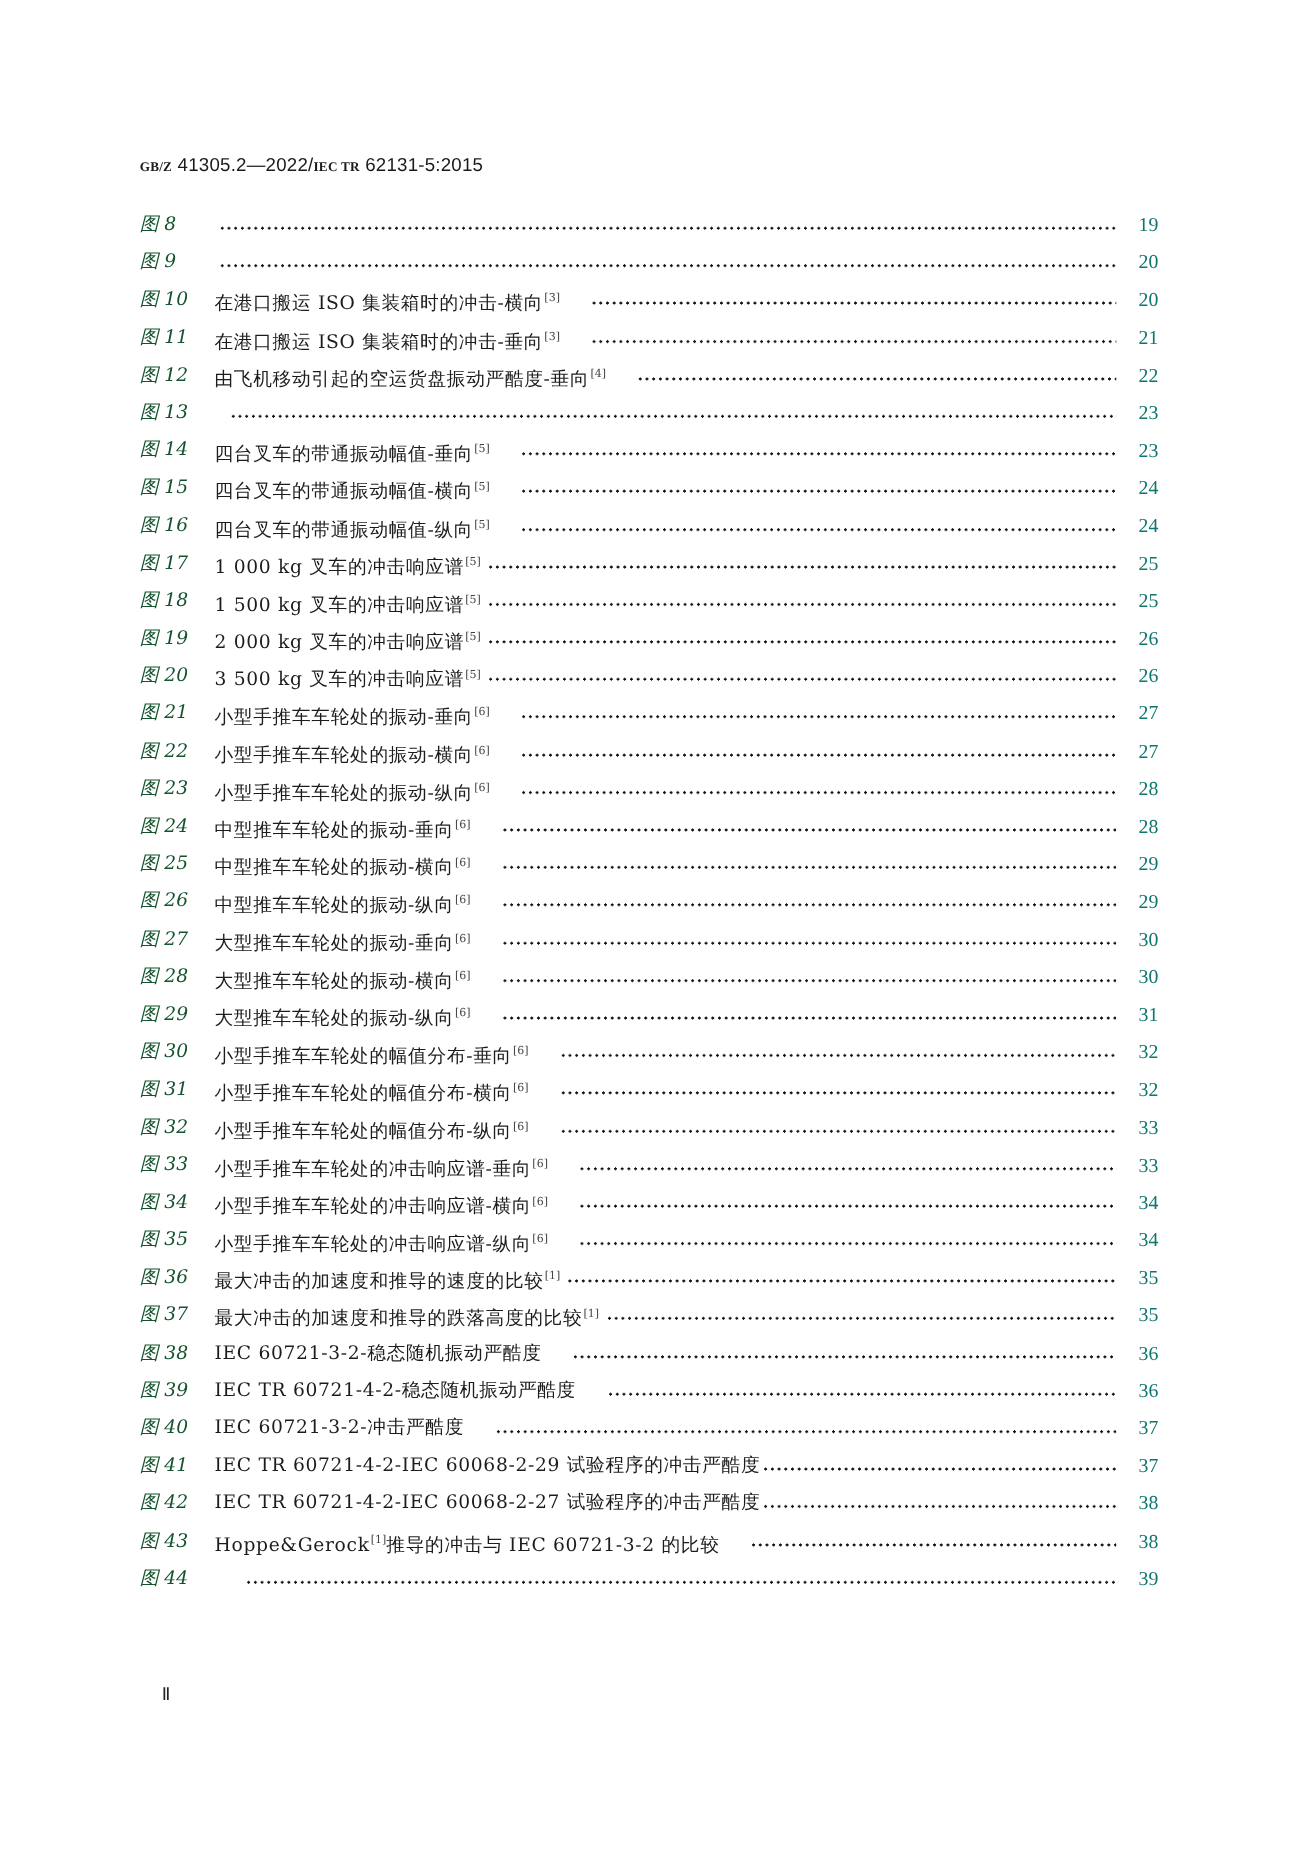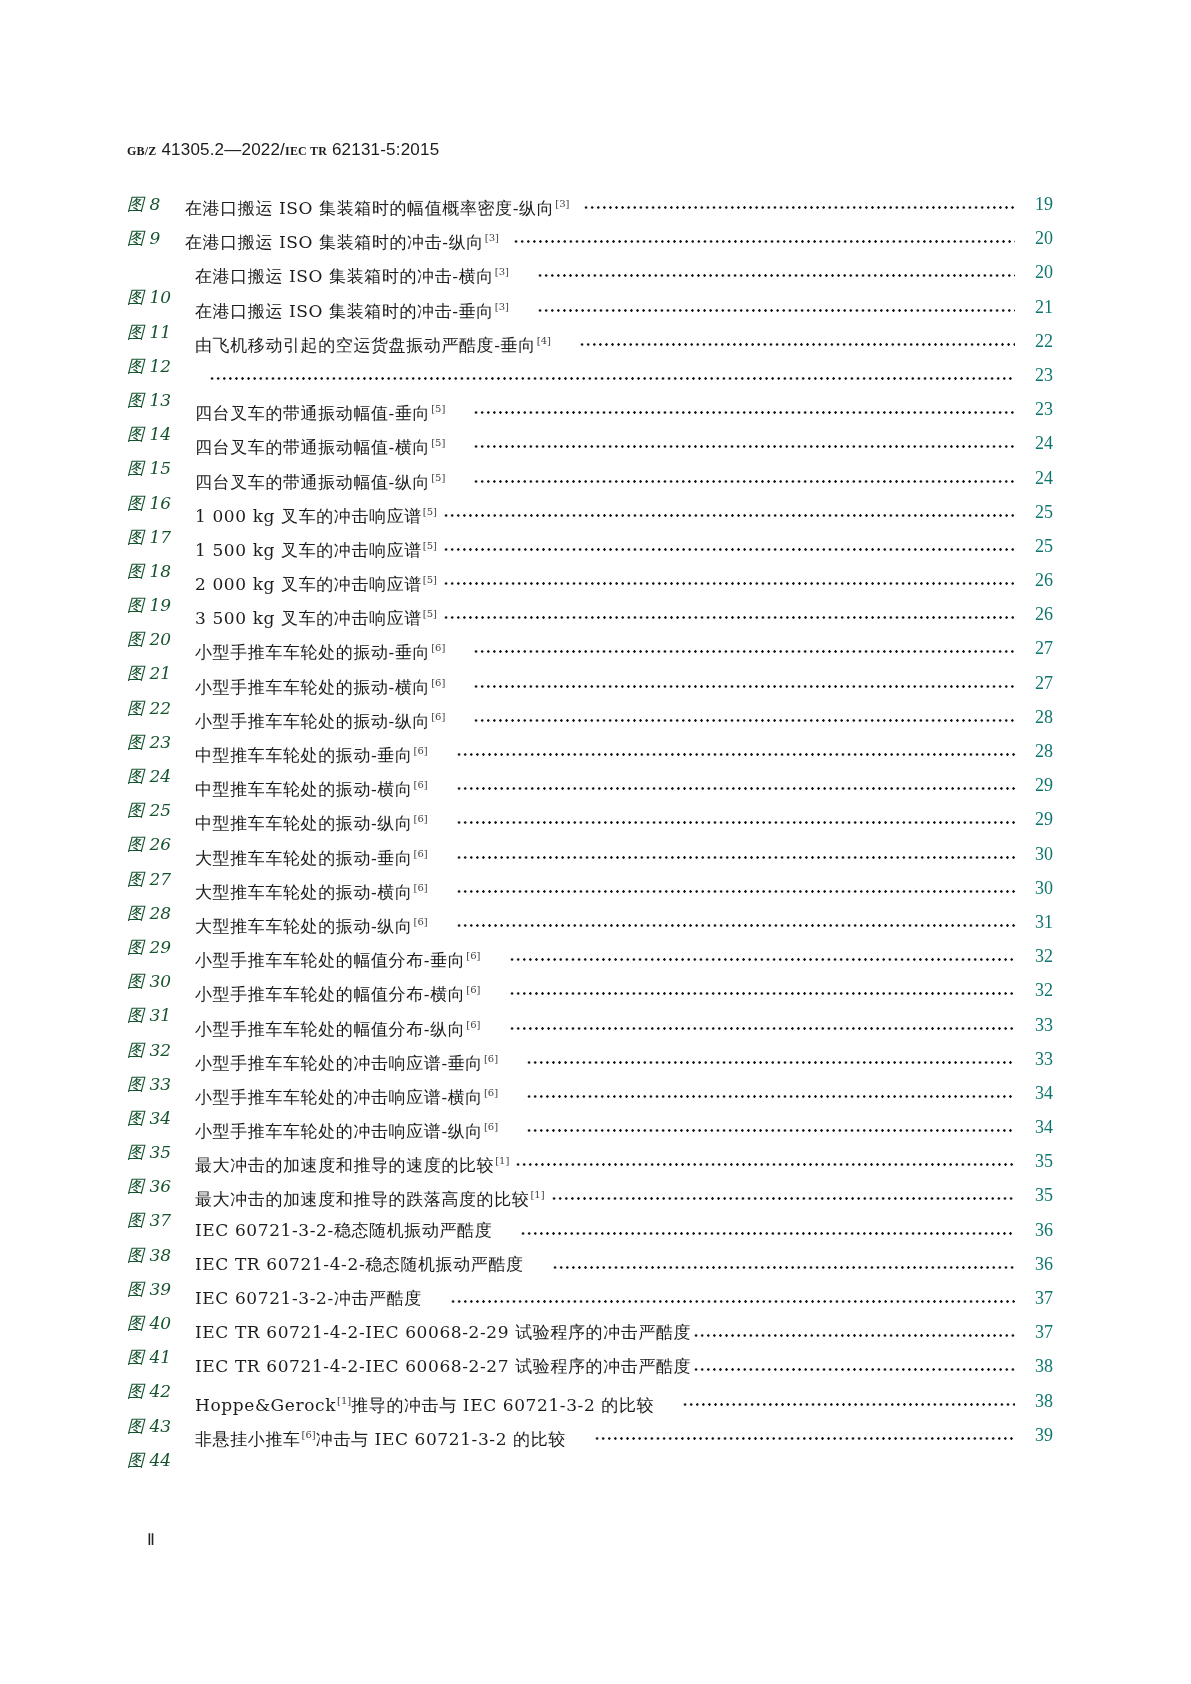--- a/index.html
+++ b/index.html
@@ -16,21 +16,21 @@
   }
   .header .b { font-family: "Liberation Serif", serif; font-weight: bold; font-size: 12px; }
   .toc {
     position: absolute; left: 127px; top: 193px; width: 926px;
   }
   .row {
     position: relative; height: 34.2px; display: flex; align-items: flex-start;
     font-size: 17px; line-height: 22px; white-space: nowrap;
   }
   .row .num { flex: 0 0 auto; min-width: 58px; color: #14532d; font-style: italic; }
-  .row .num.wide { min-width: 68px; margin-top: 25px; }
+  .row .num.wide { min-width: 68px; }
   .row .title { flex: 0 0 auto; color: #1c1c1c; letter-spacing: 0.6px; }
   .row .title sup { font-size: 10px; vertical-align: 7px; color: #444; letter-spacing: 0; margin-left: 1px; }
   .row .gap { flex: 0 0 auto; width: 14px; }
   .row .dots {
     flex: 1 1 auto; overflow: hidden; height: 22px; position: relative;
   }
   .row .dots::before {
     content: ""; position: absolute; left: 0; right: 0; top: 13px; height: 3px;
     background-image: radial-gradient(circle, #111 1.1px, transparent 1.4px);
     background-size: 6.1px 3px; background-repeat: repeat-x;
@@ -50,28 +50,26 @@
 <div class="header">
   <span class="b">GB/Z</span>
   <span>41305.2—2022/</span><span class="b">IEC TR</span>
   <span>62131-5:2015</span>
 </div>
 
 <div class="toc">
 
   <div class="row">
       <span class="num">图 8</span>
-      <span class="title"><span>在港口搬运 ISO 集装箱时的幅值概率密度-纵向</span><sup>[3]</sup></span>
       <span class="gap"></span>
       <span class="dots"></span>
       <span class="page">19</span>
     </div>
   <div class="row">
       <span class="num">图 9</span>
-      <span class="title"><span>在港口搬运 ISO 集装箱时的冲击-纵向</span><sup>[3]</sup></span>
       <span class="gap"></span>
       <span class="dots"></span>
       <span class="page">20</span>
     </div>
   <div class="row">
       <span class="num wide">图 10</span>
       <span class="title"><span>在港口搬运 ISO 集装箱时的冲击-横向</span><sup>[3]</sup></span>
       <span class="gap" style="width:28px"></span>
       <span class="dots"></span>
       <span class="page">20</span>
@@ -301,20 +299,19 @@
     </div>
   <div class="row">
       <span class="num wide">图 43</span>
       <span class="title"><span>Hoppe&amp;Gerock</span><sup>[1]</sup><span>推导的冲击与 IEC 60721-3-2 的比较</span></span>
       <span class="gap" style="width:28px"></span>
       <span class="dots"></span>
       <span class="page">38</span>
     </div>
   <div class="row">
       <span class="num wide">图 44</span>
-      <span class="title"><span>非悬挂小推车</span><sup>[6]</sup><span>冲击与 IEC 60721-3-2 的比较</span></span>
       <span class="gap" style="width:28px"></span>
       <span class="dots"></span>
       <span class="page">39</span>
     </div>
 </div>
 
 <div class="footer">Ⅱ</div>
 
 </body></html>

